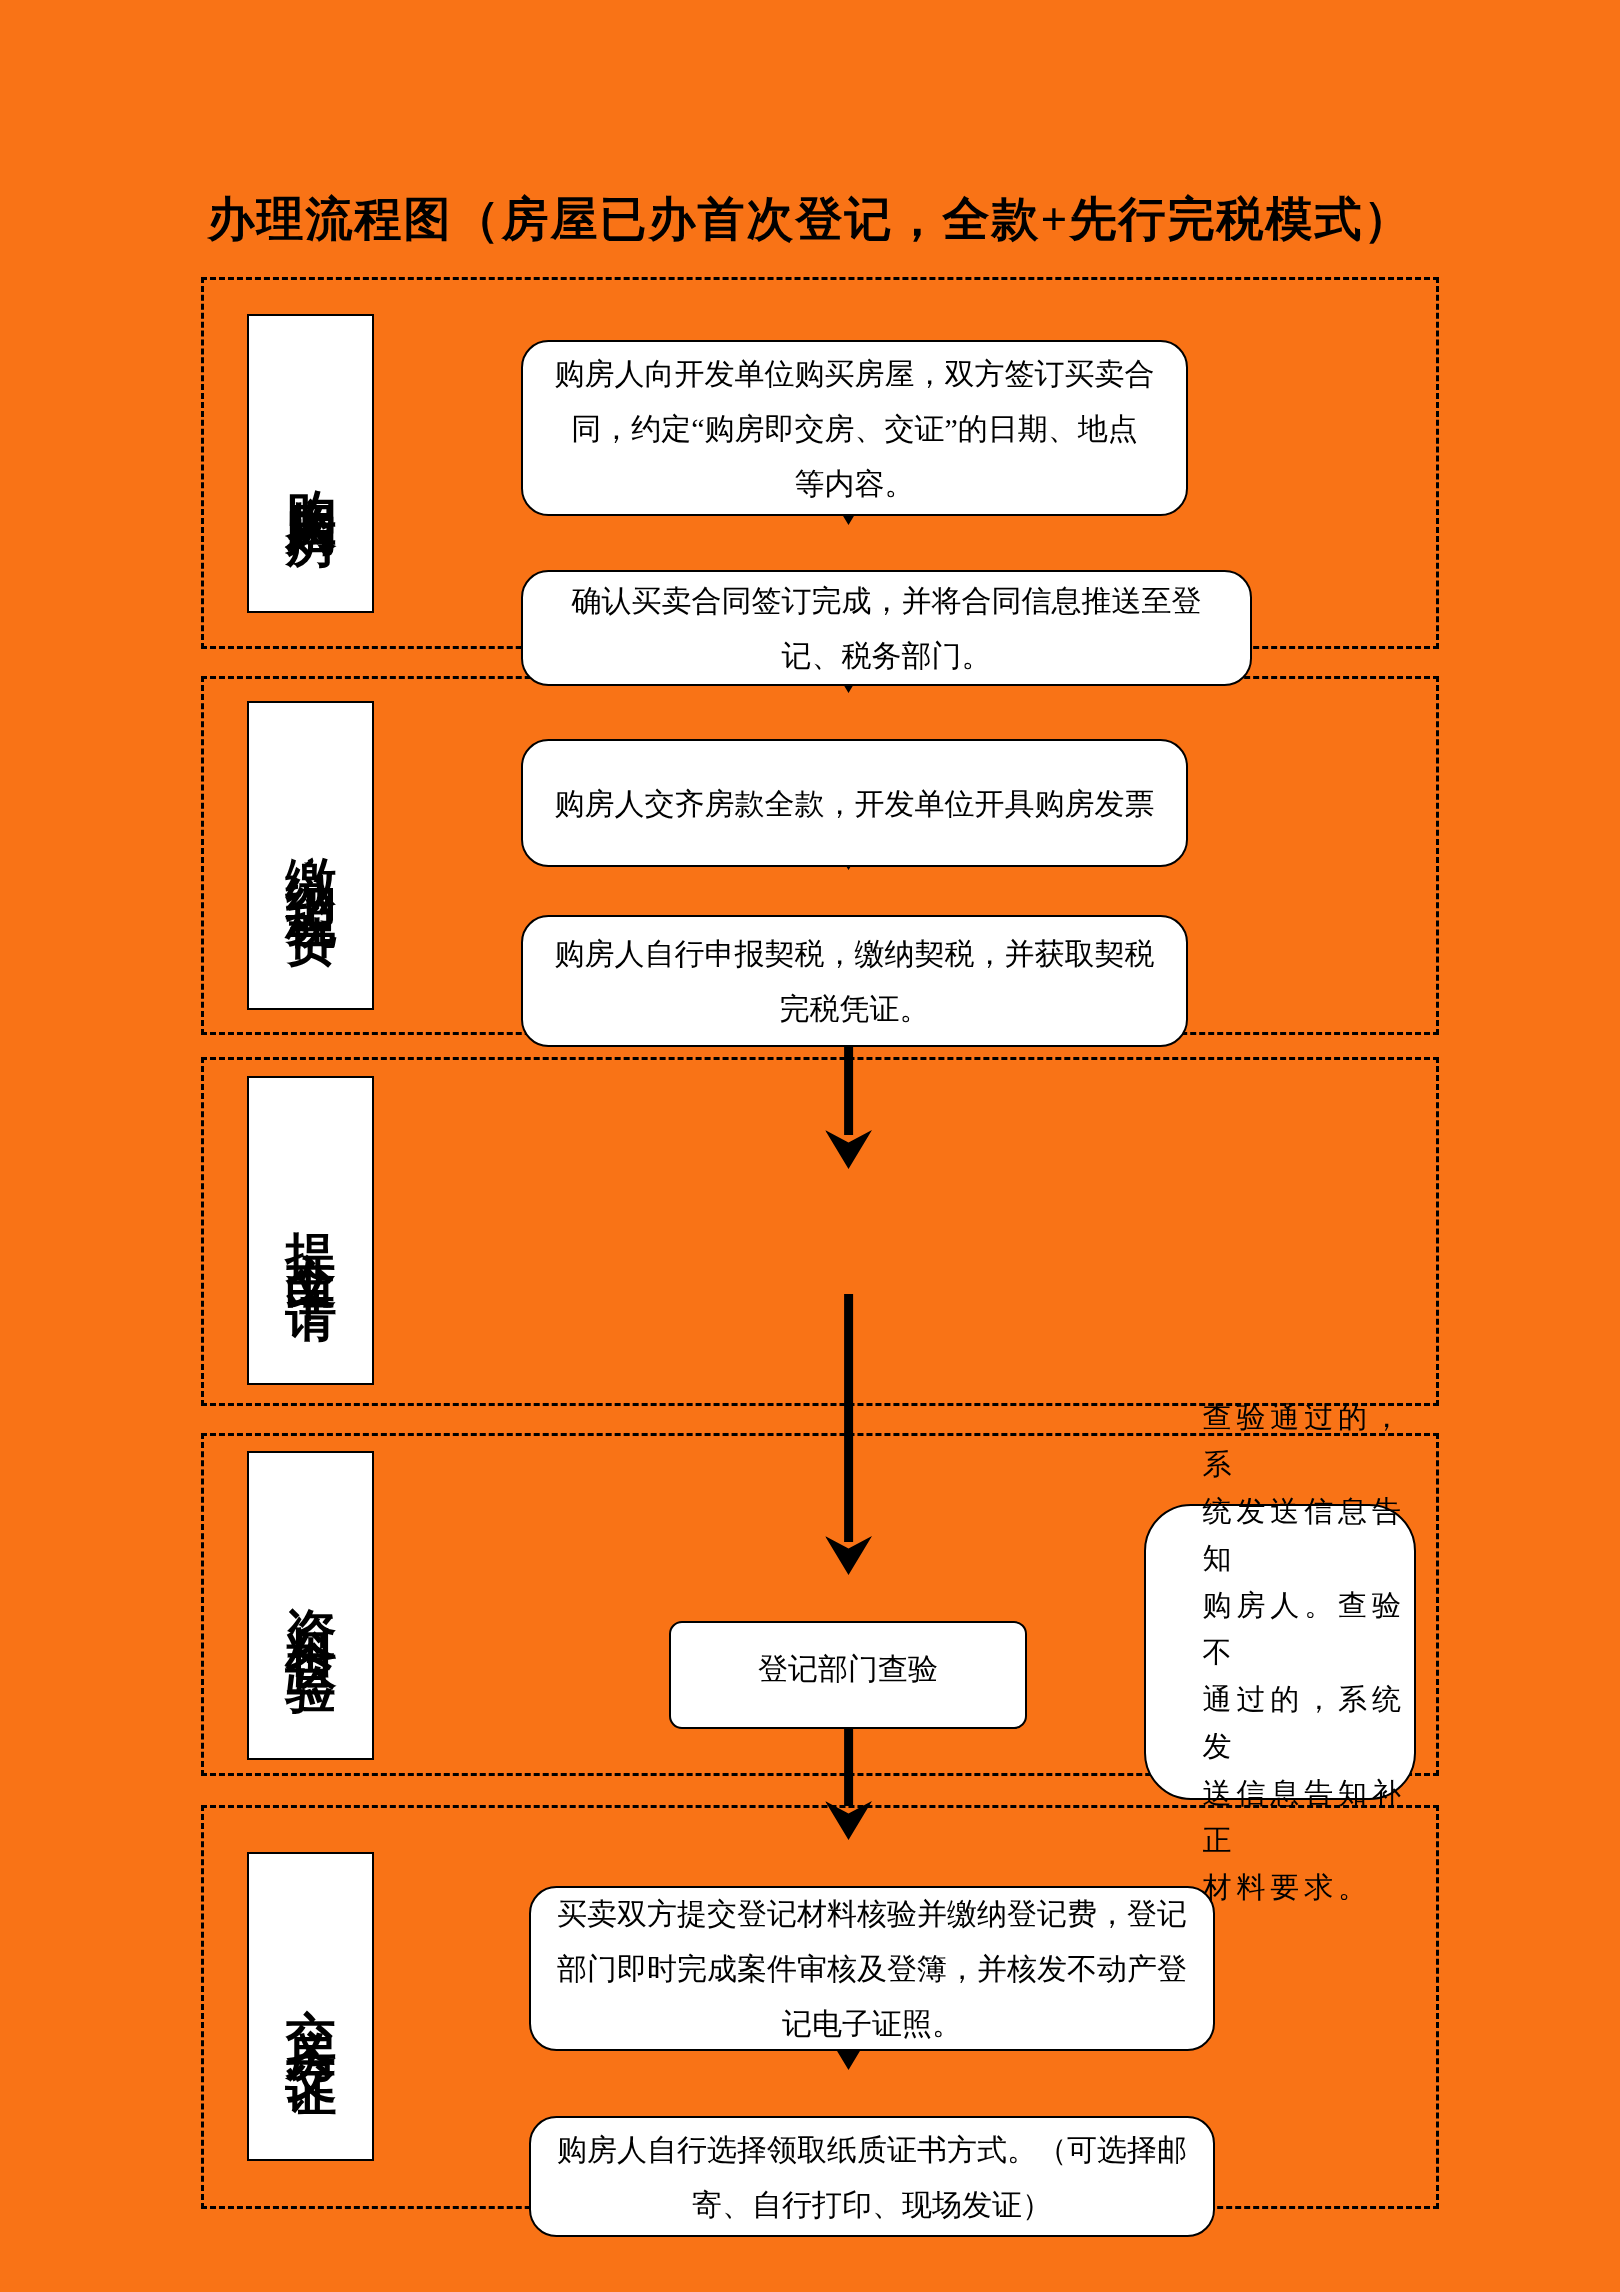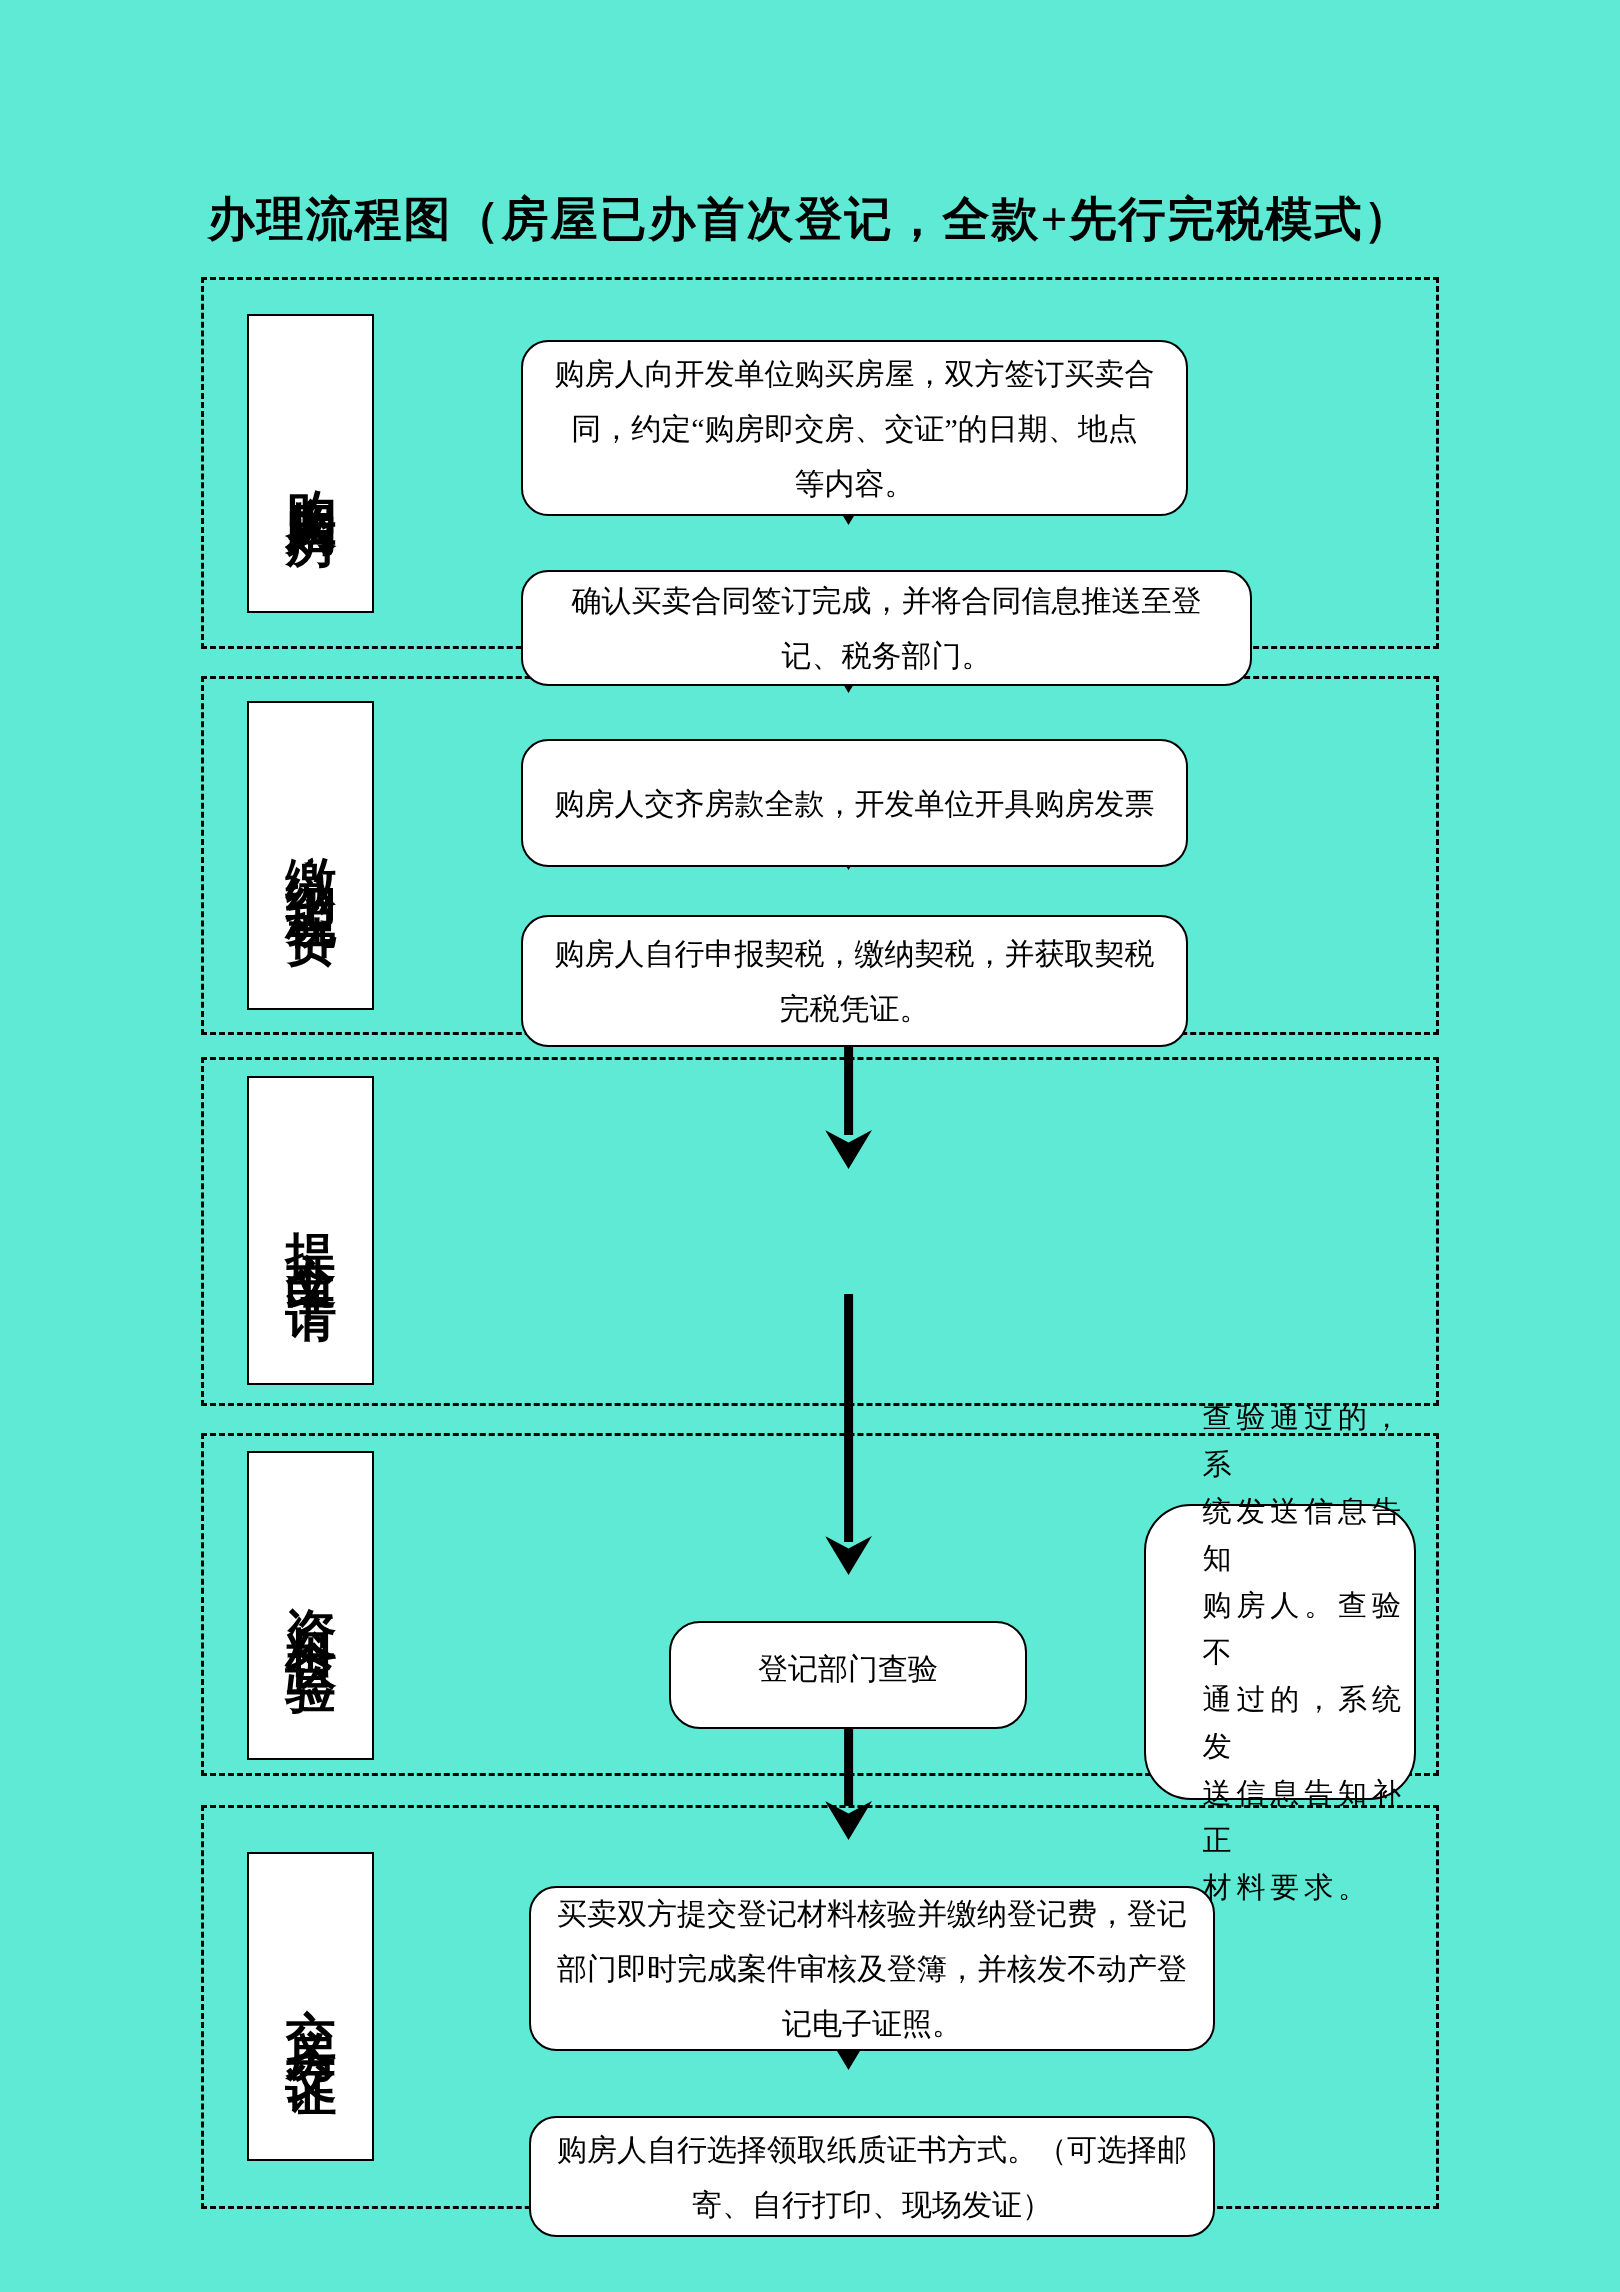--- a/index.html
+++ b/index.html
@@ -1,17 +1,17 @@
 <!DOCTYPE html>
 <html><head>
 <meta charset="utf-8">
 <style>
   html,body{margin:0;padding:0;background:#fff;}
   .page{
-    position:relative;width:1620px;height:2293px;background:#5eead4;
+    position:relative;width:1620px;height:2293px;background:#f97316;
     font-family:"Liberation Serif","DejaVu Serif",serif;color:#000;overflow:hidden;
   }
   .title{
     position:absolute;top:188px;left:0;width:100%;text-align:center;
     font-size:47px;font-weight:bold;letter-spacing:2px;
   }
   
   .section{
     position:absolute;left:201px;width:1238px;
     border:3.9px dashed #000;box-sizing:border-box;background:transparent;
@@ -42,21 +42,21 @@
     display:flex;align-items:center;justify-content:center;background:#fff;z-index:4;margin-top:48px;
   }
   .fbox span{
     white-space:pre-line;text-align:center;font-size:30px;line-height:55px;display:block;width:100%;
   }
   #b1{left:521px;top:292px;width:667px;height:176px}
   #b2{left:521px;top:522px;width:731px;height:116px}
   #b3{left:521px;top:691px;width:667px;height:128px}
   #b4{left:521px;top:867px;width:667px;height:132px}
   #b5{left:521px;top:1166px;width:667px;height:127px}
-  #bcheck{left:669px;top:1573px;width:358px;height:108px;border-radius:31px;padding-bottom:13.7px}
+  #bcheck{left:669px;top:1573px;width:358px;height:108px;border-radius:13px;padding-bottom:13.7px}
   #b6{left:529px;top:1838px;width:686px;height:165px}
   #b7{left:529px;top:2068px;width:686px;height:121px}
   #bside{
     left:1144px;top:1456px;width:272px;height:296px;border-radius:47px;z-index:4;padding-left:31px;
   }
   #bside span{
     text-align:left;font-size:29px;line-height:47px;letter-spacing:4.9px;
     padding-left:25.5px;box-sizing:border-box;
   }
   

